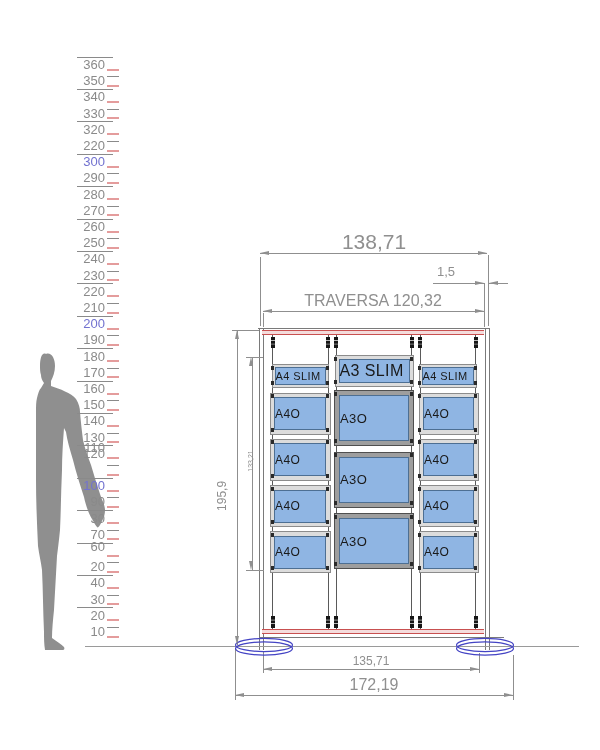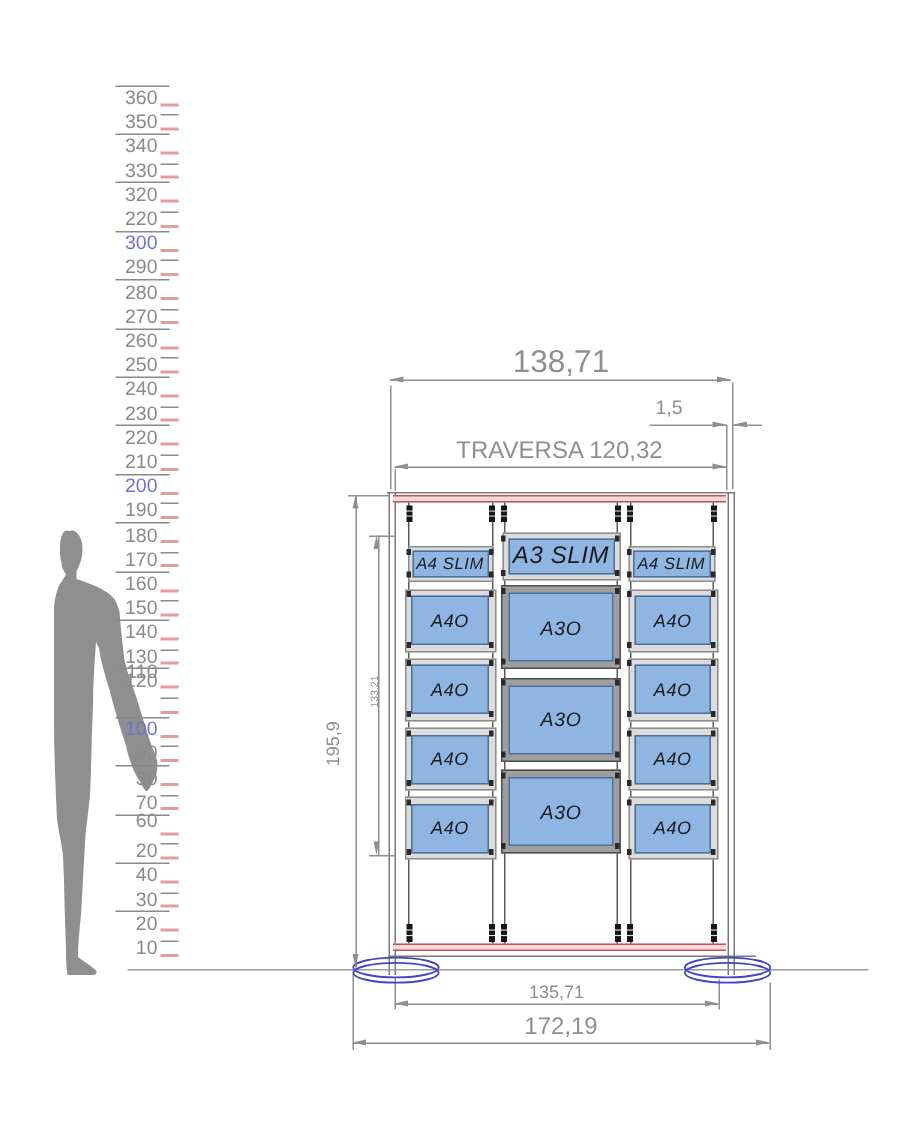--- a/index.html
+++ b/index.html
@@ -25,22 +25,22 @@
   .rnum.hlt{color:var(--ruler_num_highlight);}
   .rline{position:absolute;height:1px;background:var(--ruler_line);z-index:2;}
   .rtick{position:absolute;height:2px;background:var(--ruler_tick_red);z-index:2;}
   
   .cable{position:absolute;width:1px;background:var(--cable);z-index:3;}
   .conn{position:absolute;width:4px;background:linear-gradient(180deg,#161616 28%,#e8e8e8 33%,#161616 40%,#161616 58%,#e8e8e8 64%,#161616 70%);z-index:6;}
   .panel{position:absolute;border:1px solid;z-index:5;}
   .panel.light{background:var(--frame_light);border-color:var(--frame_light_border);}
   .panel.dark{background:var(--frame_dark);border-color:var(--frame_dark_border);}
   .face{position:absolute;background:var(--panel_blue);border:1px solid var(--panel_blue_border);
-        display:flex;align-items:center;justify-content:center;color:var(--label);
-        letter-spacing:.4px;font-style:italic;}
+        display:flex;align-items:center;color:var(--label);
+        letter-spacing:.4px;}
   .a4slim .face{inset:2px;font-size:11px;}
   .a3slim .face{inset:3px;font-size:16px;}
   .a4o .face{inset:3.5px;font-size:12px;}
   .a3o .face{inset:4px;font-size:13px;}
   .dot{position:absolute;width:3px;height:4px;background:#2a2a2a;z-index:6;}
   .base-svg{position:absolute;z-index:4;}
   .sil{position:absolute;z-index:1;}
 </style>
 </head>
 <body>

